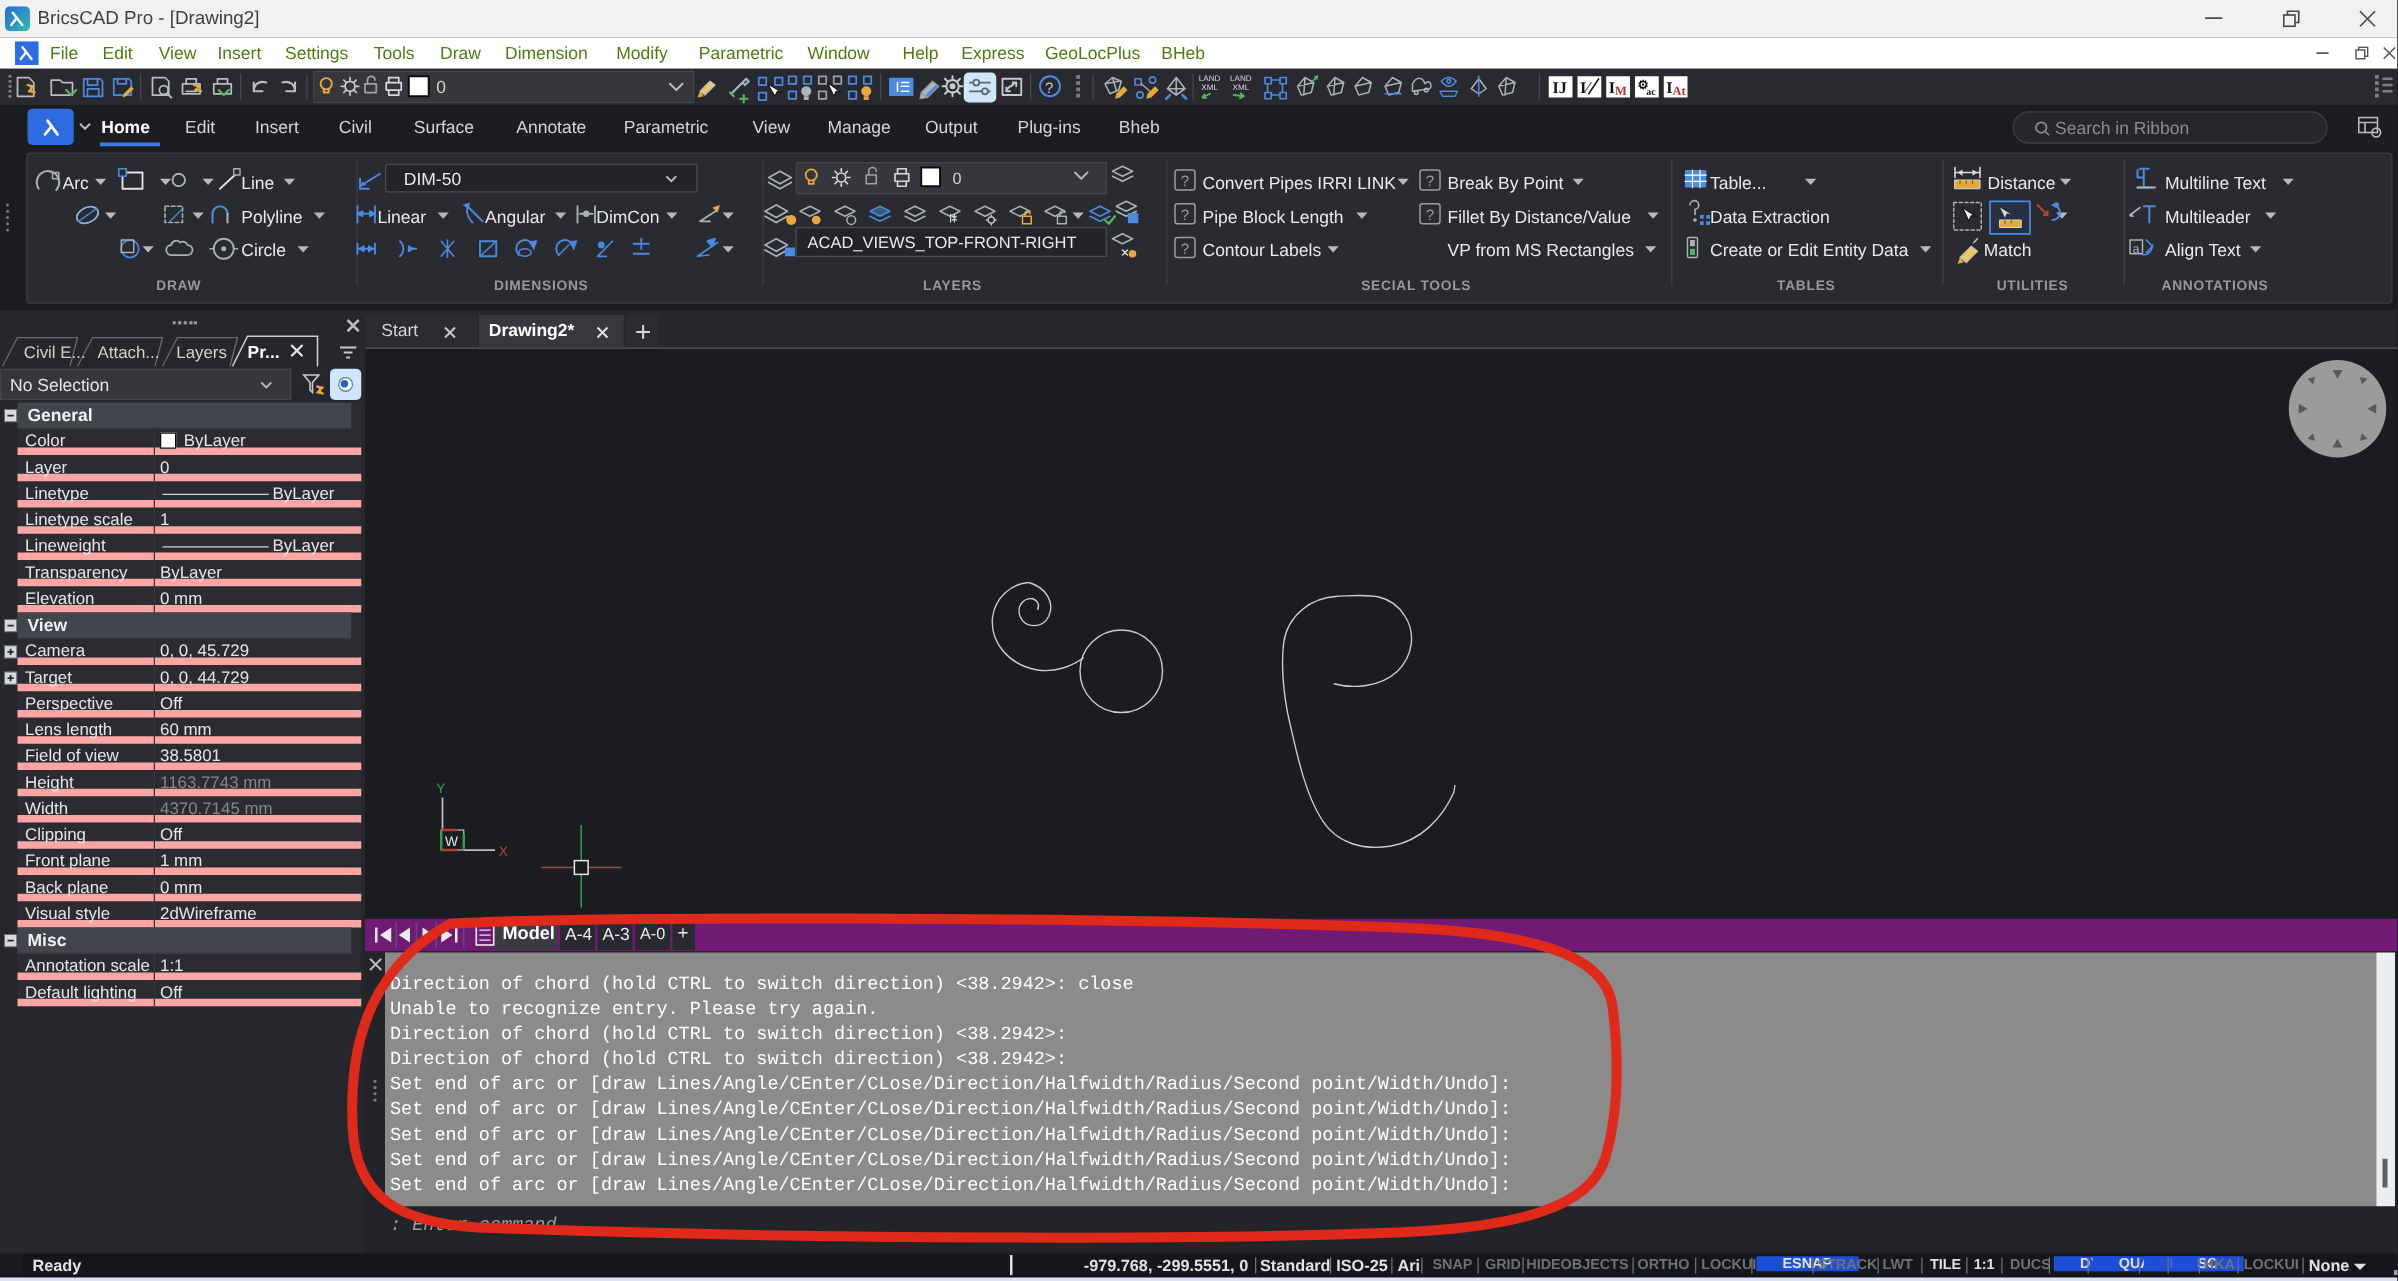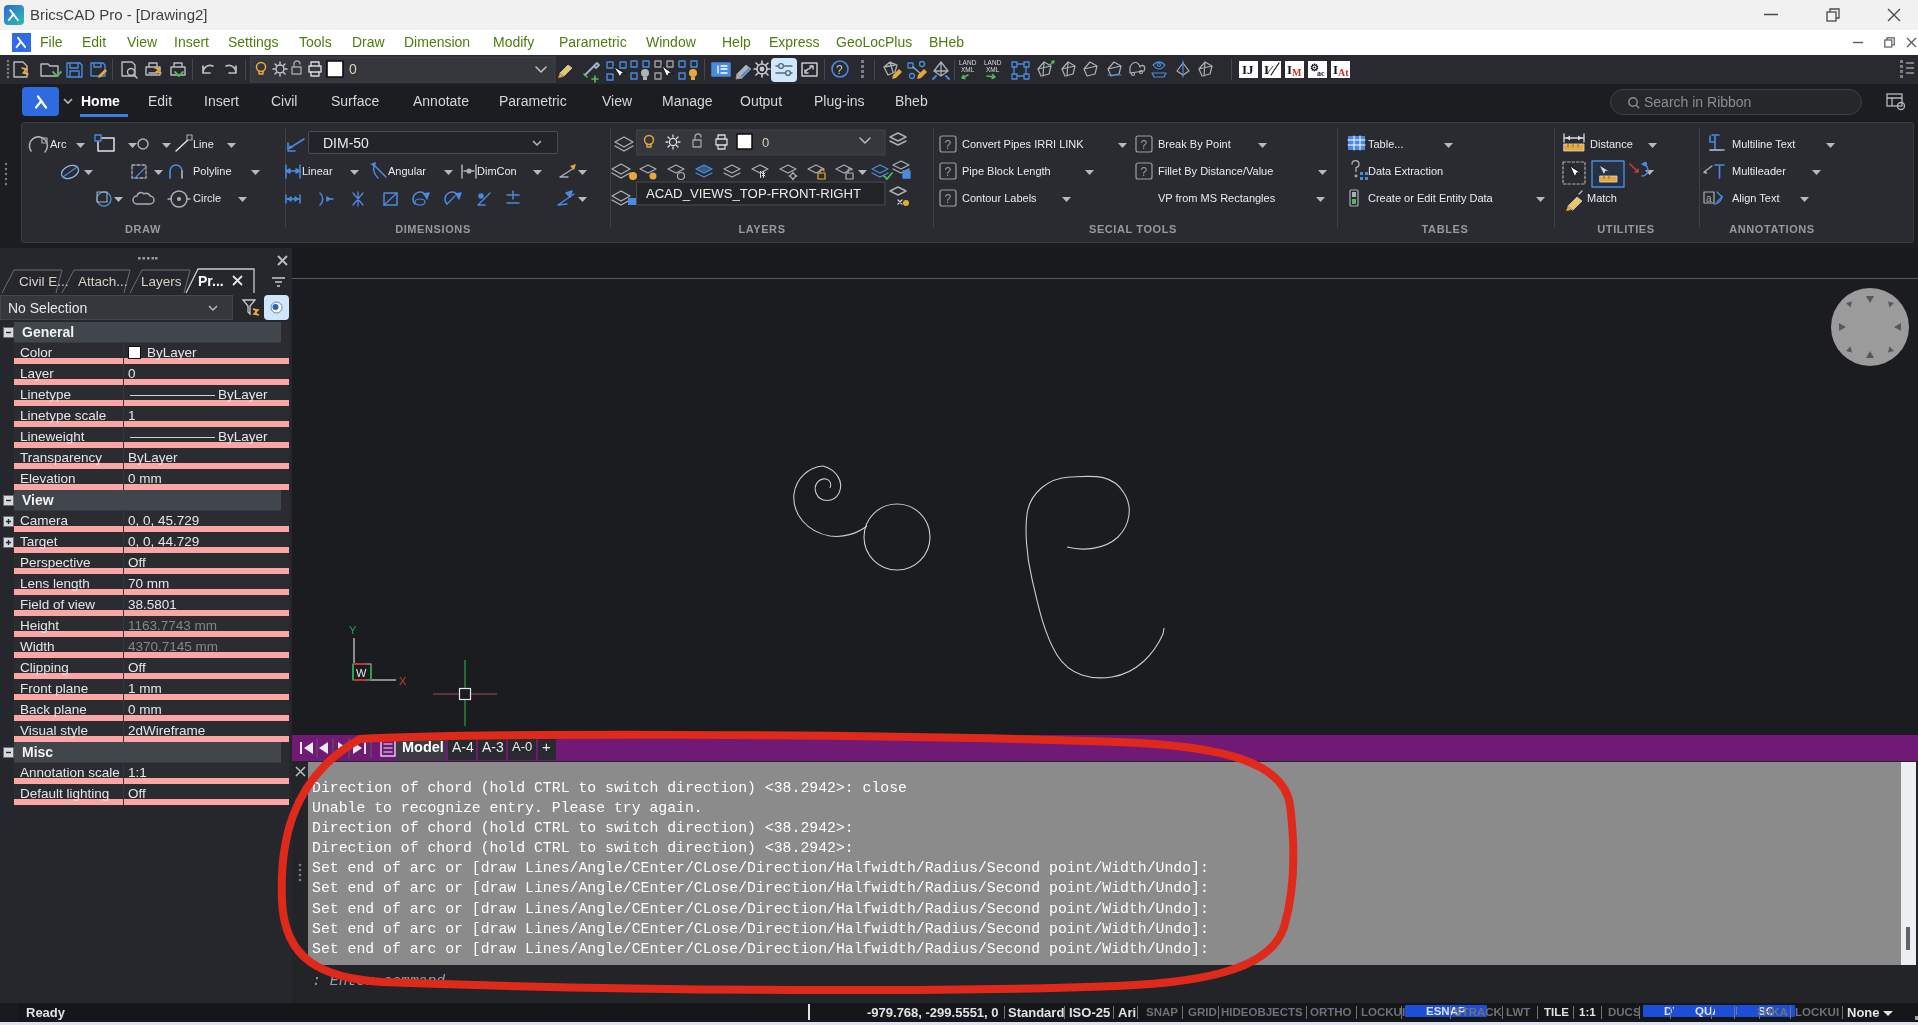--- a/index.html
+++ b/index.html
@@ -15,21 +15,21 @@
 
 #qat { left:0; top:55px; width:1918px; height:29px; background:#282a2f; }
 
 #ribtabs { left:0; top:84px; width:1918px; height:36px; background:#1c1d21; }
 .rtab { top:9px; font-size:14px; color:#d4d6d9; }
 .rtab.active { color:#ffffff; font-weight:bold; }
 
 #ribbon { left:0; top:120px; width:1918px; height:128px; background:#1c1d21; }
 #ribpanel { left:21px; top:2px; width:1893px; height:121px; background:#292b30; border:1px solid #3a3c42; border-radius:3px; }
 .rlabel { font-size:11px; font-weight:bold; color:#96999e; letter-spacing:0.6px; top:103px; }
-.ritem { font-size:11px; color:#e8eaec; }
+.ritem { font-size:14px; color:#e8eaec; }
 .vsep { width:1px; top:8px; height:100px; background:#3e4046; }
 
 #doctabs { left:0; top:248px; width:1918px; height:30px; background:#26272b; }
 
 #props { left:0; top:248px; width:292px; height:755px; background:#26272c; }
 
 #canvas { left:292px; top:278px; width:1626px; height:457px; background:#1b1c20; border-top:1px solid #56595f; }
 
 #modelbar { left:292px; top:735px; width:1626px; height:26px; background:#701a75; }
 
@@ -666,20 +666,36 @@
           </g>
         <g>
             <rect x="1704" y="72" width="10" height="11" fill="none" stroke="#aab0b6" stroke-width="1.2"></rect>
             <text x="1706" y="82" font-size="10" fill="#aab0b6" font-family="Liberation Sans" stroke="none">a</text>
             <path d="M1717 72 l5 5 -5 5" fill="none" stroke="#4a8ae0" stroke-width="1.4"></path>
             <path d="M1714 84 a8 8 0 0 0 8 -8" stroke="#4a8ae0" stroke-width="1.3" fill="none"></path>
           </g>
       </g>
     </svg>
   </div>
+  <div id="doctabs" class="abs">
+    <div class="abs" style="left:292px;top:4px;width:90px;height:26px;background:#2b2c31"></div>
+    <div class="abs" style="left:305px;top:8px;font-size:14px;color:#d4d6d9">Start</div>
+    <svg class="abs" style="left:354px;top:12px" width="12" height="12" viewBox="0 0 12 12">
+        <path d="M2 2 l8 8 M10 2 l-8 8" stroke="#c8cacd" stroke-width="1.6"></path>
+      </svg>
+    <div class="abs" style="left:383px;top:4px;width:116px;height:26px;background:#37383d"></div>
+    <div class="abs" style="left:391px;top:8px;font-size:14px;color:#ffffff;font-weight:bold">Drawing2*</div>
+    <svg class="abs" style="left:476px;top:12px" width="12" height="12" viewBox="0 0 12 12">
+        <path d="M2 2 l8 8 M10 2 l-8 8" stroke="#e2e4e7" stroke-width="1.6"></path>
+      </svg>
+    <div class="abs" style="left:501px;top:4px;width:26px;height:26px;background:#2b2c31"></div>
+    <svg class="abs" style="left:508px;top:11px" width="13" height="13" viewBox="0 0 13 13">
+        <path d="M6.5 1 v11 M1 6.5 h11" stroke="#d4d6d9" stroke-width="1.6"></path>
+      </svg>
+  </div>
   <div id="props" class="abs">
     <svg class="abs" style="left:138px;top:8px" width="20" height="5" viewBox="0 0 20 5">
         <g fill="#9a9da3">
           <rect x="0" y="1" width="2.5" height="2.5"></rect>
           <rect x="4.5" y="1" width="2.5" height="2.5"></rect>
           <rect x="9" y="1" width="2.5" height="2.5"></rect>
           <rect x="13.5" y="1" width="2.5" height="2.5"></rect>
           <rect x="17" y="1" width="2.5" height="2.5"></rect>
         </g>
       </svg>
@@ -764,21 +780,21 @@
     <div class="abs prow" style="top:284px">
         <span class="pl">Target</span>
         <span class="pv">0, 0, 44.729</span>
       </div>
     <div class="abs prow" style="top:305px">
         <span class="pl">Perspective</span>
         <span class="pv">Off</span>
       </div>
     <div class="abs prow" style="top:326px">
         <span class="pl">Lens length</span>
-        <span class="pv">70 mm</span>
+        <span class="pv">60 mm</span>
       </div>
     <div class="abs prow" style="top:347px">
         <span class="pl">Field of view</span>
         <span class="pv">38.5801</span>
       </div>
     <div class="abs prow" style="top:368px">
         <span class="pl">Height</span>
         <span class="pv" style="color:#84878c">1163.7743 mm</span>
       </div>
     <div class="abs prow" style="top:389px">

